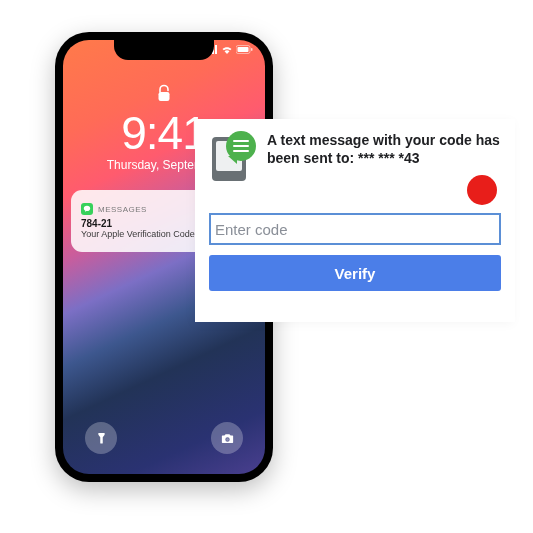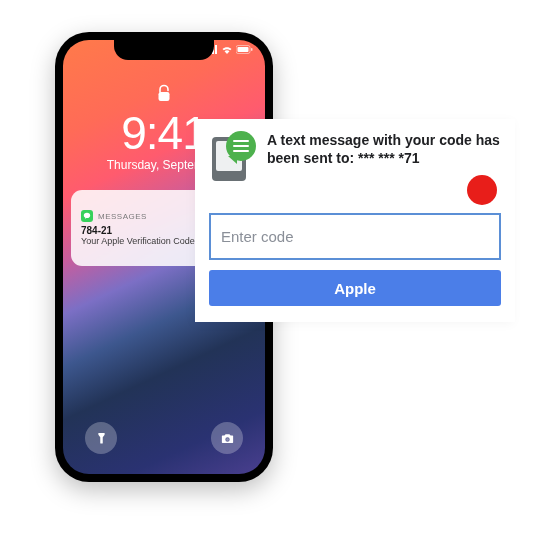--- a/index.html
+++ b/index.html
@@ -88,21 +88,21 @@
     }
 
     .notification {
       position: absolute;
       top: 150px;
       left: 8px;
       right: 8px;
       background: rgba(255,255,255,0.86);
       backdrop-filter: blur(10px);
       border-radius: 11px;
-      padding: 20px 10px;
+      padding: 13px 10px;
     }
     .notif-head {
       display: flex;
       align-items: center;
       gap: 5px;
       margin-bottom: 3px;
     }
     .notif-appicon {
       width: 12px;
       height: 12px;
@@ -229,23 +229,23 @@
     }
 
     .input-wrap {
       margin-top: 32px;
       display: flex;
       flex-direction: column;
       gap: 10px;
     }
     .code-input {
       width: 100%;
-      height: 47px;
+      height: 32px;
       border: 2px solid #5b8fd6;
-      padding: 0 10px;
+      padding: 0 4px;
       font-size: 15px;
       color: #333;
       outline: none;
     }
     .code-input::placeholder { color: #8a8f98; }
     .verify-btn {
       width: 100%;
       height: 36px;
       background: #4b7ee8;
       color: #fff;
@@ -325,22 +325,22 @@
     <div class="sms-icon">
       <div class="phone-shape"></div>
       <div class="bubble-shape">
         <div class="bubble-lines">
             <span></span>
             <span></span>
             <span></span>
           </div>
       </div>
     </div>
-    <div class="panel-text">A text message with your code has been sent to: *** *** *71</div>
+    <div class="panel-text">A text message with your code has been sent to: *** *** *43</div>
   </div>
 
   <div class="red-dot"></div>
 
   <div class="input-wrap">
     <input type="text" class="code-input" placeholder="Enter code" style="">
-    <button class="verify-btn">Apple</button>
+    <button class="verify-btn">Verify</button>
   </div>
 </div>
 
 </body></html>

